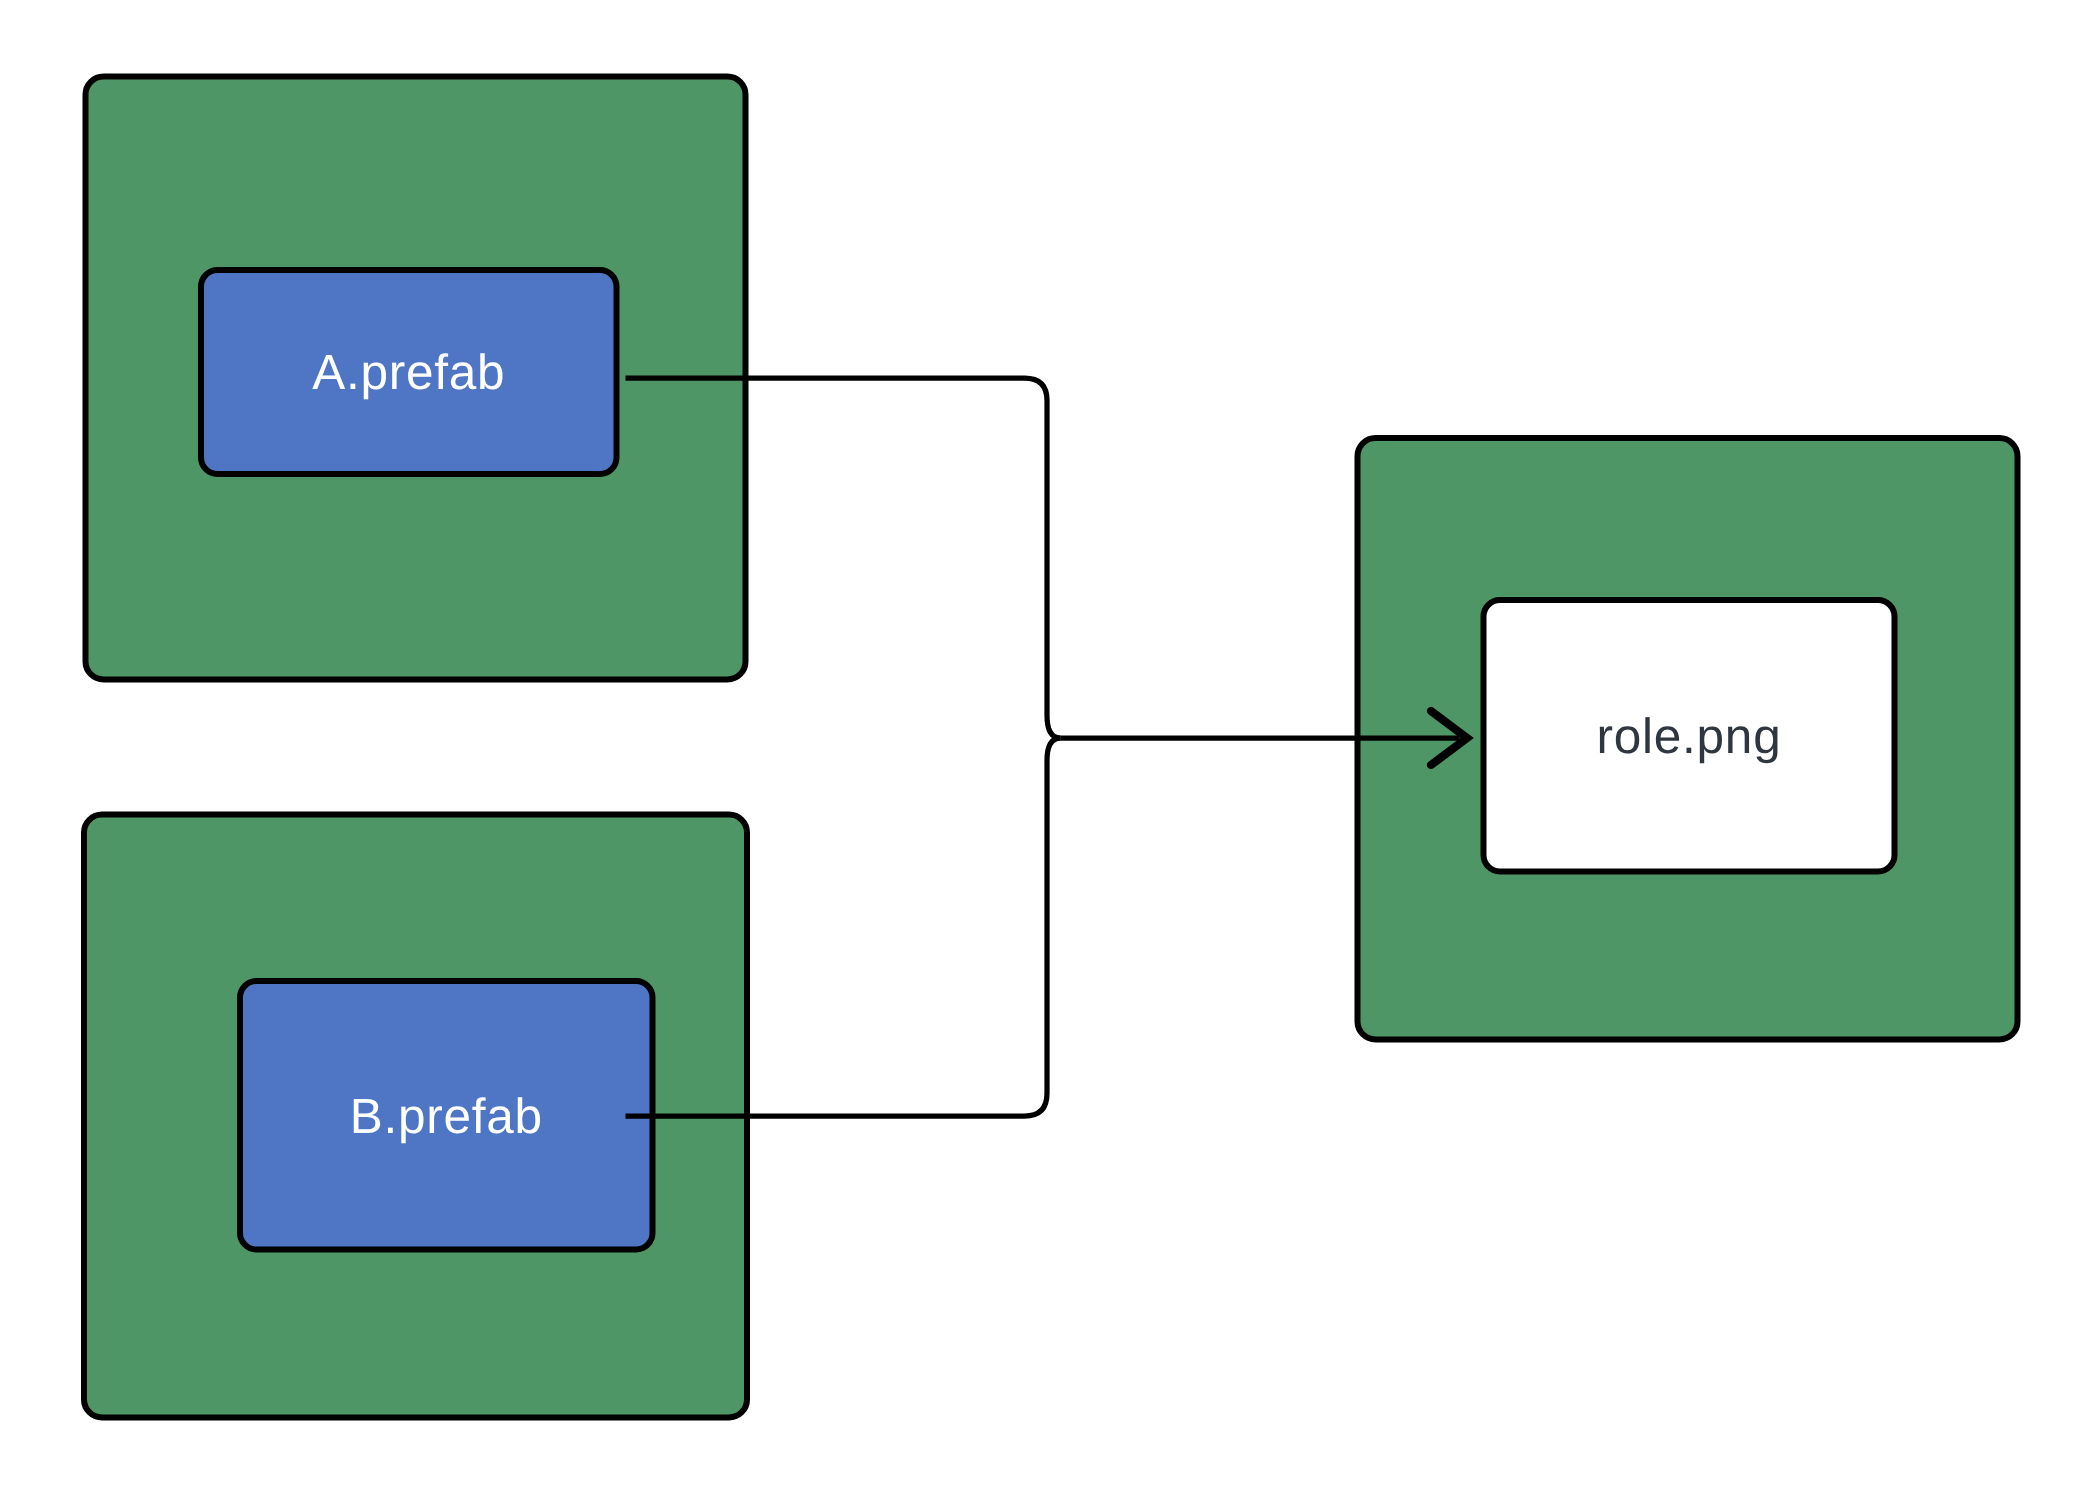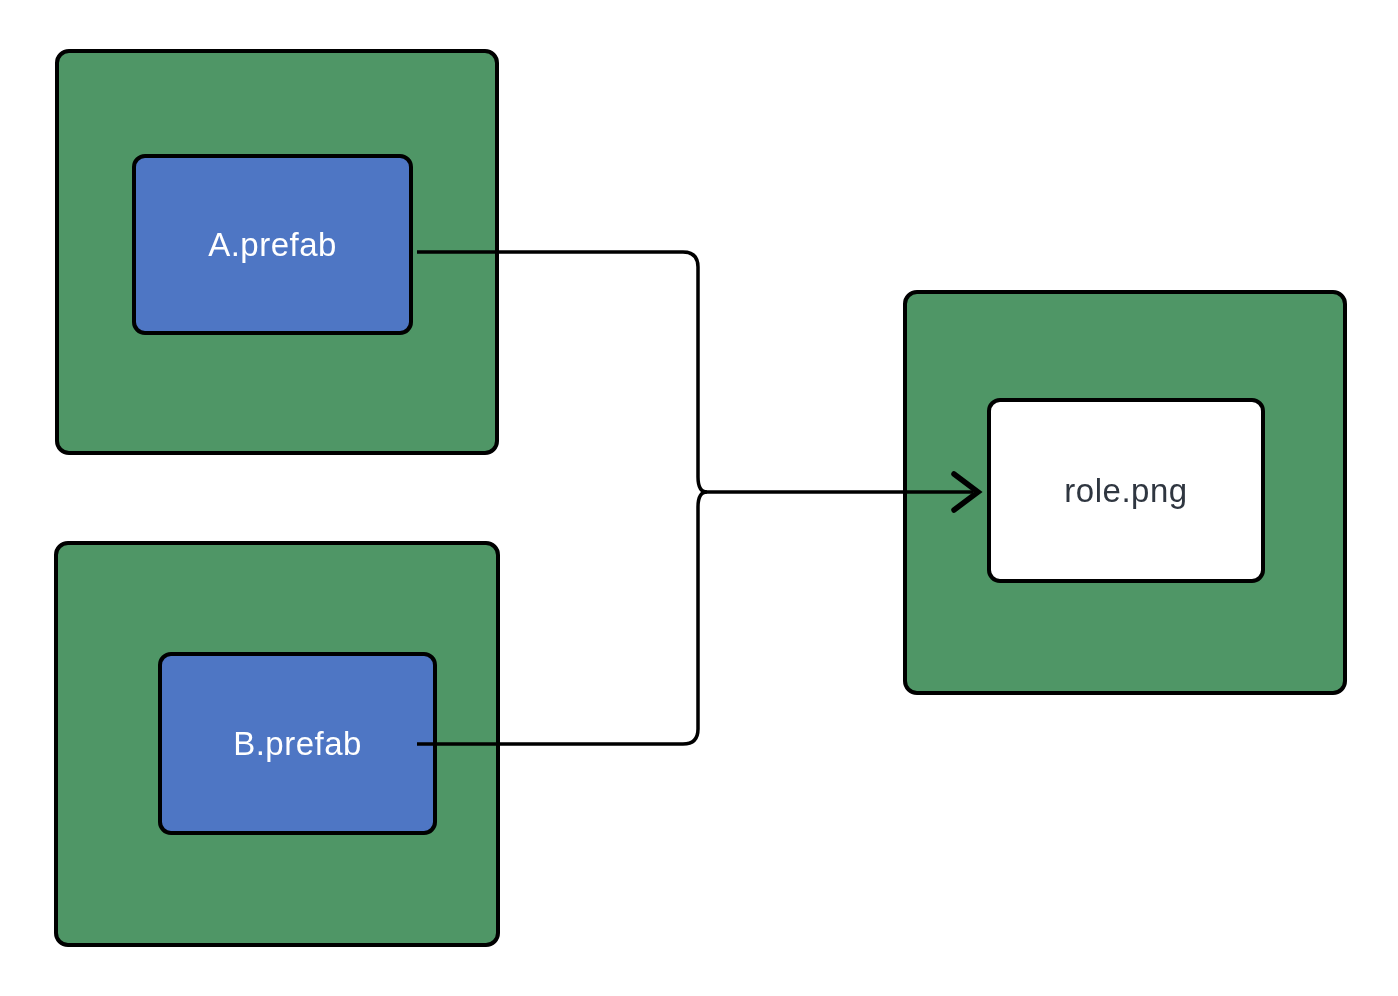--- a/index.html
+++ b/index.html
@@ -31,21 +31,21 @@
     align-items: center;
     justify-content: center;
     font-size: 33px;
     letter-spacing: 0.5px;
   }
   
   .box-a  { left: 55px;  top: 49px;  width: 444px; height: 406px; }
   .box-b  { left: 54px;  top: 541px; width: 446px; height: 406px; }
   .box-c  { left: 903px; top: 290px; width: 444px; height: 405px; }
   
-  .prefab-a { left: 132px; top: 154px; width: 281px; height: 181px; }
+  .prefab-a { left: 132px; top: 178px; width: 281px; height: 140px; }
   .prefab-b { left: 134px; top: 652px; width: 279px; height: 183px; margin-left: 24px; }
   .asset    { left: 987px; top: 398px; width: 278px; height: 185px; }
   
   svg.edges {
     position: absolute;
     left: 0;
     top: 0;
     width: 1398px;
     height: 996px;
     pointer-events: none;

